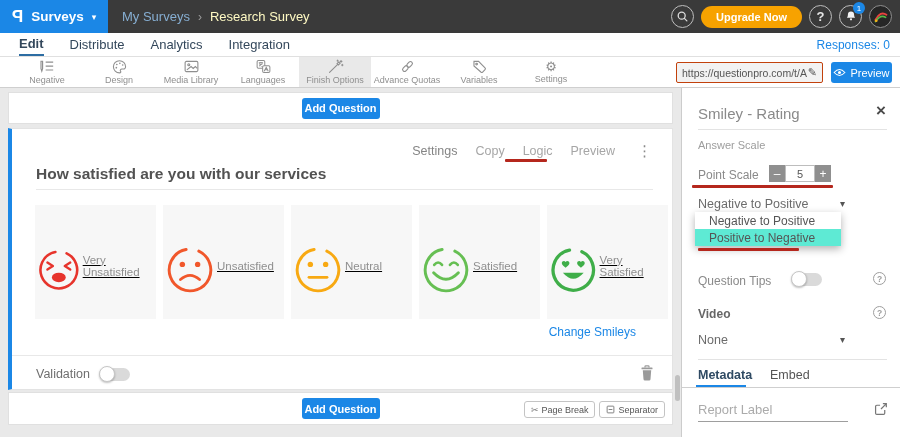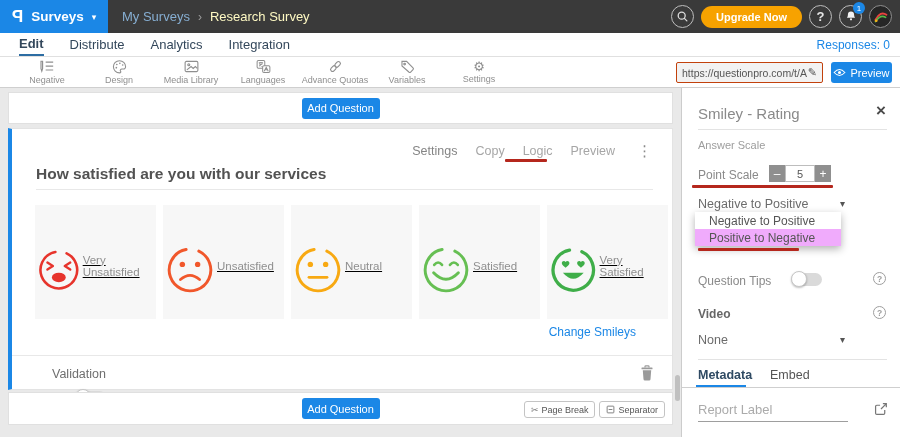--- a/index.html
+++ b/index.html
@@ -41,61 +41,61 @@
   .url-box { position:absolute; left:676px; top:5px; width:147px; height:21px; background:#f2f2f2; border:1px solid #c2410c; border-radius:2px; display:flex; align-items:center; padding:0 5px; cursor:text; }
   .url-text { font-size:10.5px; color:#555; white-space:nowrap; overflow:hidden; flex:1; }
   .url-pencil { font-size:11px; color:#555; }
   .preview-btn { position:absolute; left:831px; top:5px; width:61px; height:21px; background:#1b87e6; border-radius:3px; color:#fff; font-size:11px; display:flex; align-items:center; justify-content:center; gap:4px; cursor:pointer; }
 
   
   .main { position:absolute; top:88px; left:0; width:681px; height:349px; background:#e9e9e9; }
   .band { position:absolute; left:8px; width:665px; background:#fff; border:1px solid #e0e0e0; display:flex; align-items:center; justify-content:center; }
   .band-top { top:4px; height:32px; }
   .band-bottom { top:304px; height:33px; }
-  .add-q-btn { width:78px; height:21px; background:#1b87e6; border-radius:3px; color:#fff; font-size:11px; font-weight:normal; display:flex; align-items:center; justify-content:center; cursor:pointer; }
+  .add-q-btn { width:78px; height:21px; background:#1b87e6; border-radius:3px; color:#fff; font-size:11px; font-weight:bold; display:flex; align-items:center; justify-content:center; cursor:pointer; }
   .chips { position:absolute; right:7px; top:8px; display:flex; gap:4px; }
   .chip { height:17px; border:1px solid #c4c4c4; border-radius:3px; background:#fff; color:#555; font-size:9px; display:flex; align-items:center; gap:3px; padding:0 6px; cursor:pointer; }
   .chip .s-icon { font-size:9px; color:#777; }
 
   .qcard { position:absolute; left:8px; top:40px; width:665px; height:262px; background:#fff; border:1px solid #e3e3e3; border-left:4px solid #1b87e6; }
   .qtabs { position:absolute; top:13px; right:20px; display:flex; gap:18px; align-items:center; }
   .qtab { font-size:12.5px; color:#a6a6a6; cursor:pointer; }
   .qtab.active { color:#858585; }
   .q-ellipsis { font-size:15px; color:#8a8a8a; cursor:pointer; margin-left:4px; }
   .redline { position:absolute; background:#b5271d; border-radius:1px; }
   .q-title { position:absolute; left:24px; top:36px; font-size:15.5px; font-weight:bold; color:#525252; cursor:text; }
   .q-div { position:absolute; left:24px; top:60px; width:617px; height:1px; background:#e8e8e8; }
   .tiles { position:absolute; left:23px; top:76px; display:flex; gap:7px; }
   .tile { width:121px; height:114px; background:#f7f7f7; display:flex; flex-direction:row; align-items:center; cursor:pointer;text-decoration:underline; }
   .tile svg { margin-top:15px; }
   .tile-label { font-size:11.5px; color:#8f8f8f; margin-top:7px; }
   .change-link { position:absolute; right:36px; top:196px; font-size:12px; color:#1b87e6; cursor:pointer; }
   .q-div2 { position:absolute; left:0; top:226px; width:100%; height:1px; background:#e8e8e8; }
-  .validation-row { position:absolute; left:40px; top:238px; display:flex; align-items:flex-end; gap:10px;flex-direction:column; }
+  .validation-row { position:absolute; left:24px; top:238px; display:flex; align-items:flex-end; gap:10px; }
   .v-label { font-size:12.5px; color:#6f6f6f; }
   .toggle { width:30px; height:13px; background:#dadada; border-radius:7px; position:relative; cursor:pointer; }
   .toggle .knob { position:absolute; left:-1px; top:-2px; width:16px; height:16px; background:#fff; border:1px solid #c6c6c6; border-radius:50%; box-shadow:0 1px 2px rgba(0,0,0,.25); }
   .trash { position:absolute; right:18px; top:236px; cursor:pointer; }
   .scrollbar { position:absolute; right:1px; top:287px; width:5px; height:26px; background:#c0c0c0; border-radius:3px; cursor:grab; }
 
   
   .panel { position:absolute; left:681px; top:88px; width:219px; height:349px; background:#fff; border-left:1px solid #ccc; }
   .p-title { position:absolute; left:16px; top:17px; font-size:15px; color:#8a8a8a; }
   .p-close { position:absolute; right:14px; top:14px; font-size:17px; font-weight:bold; color:#4a4a4a; cursor:pointer; line-height:17px; }
   .p-div { position:absolute; left:16px; right:13px; height:1px; background:#e3e3e3; }
   .p-answer-scale { position:absolute; left:16px; top:51px; font-size:11px; color:#9d9d9d;text-align:center; }
   .p-pointscale { position:absolute; left:16px; top:80px; font-size:12px; color:#8a8a8a; }
   .stepper { position:absolute; left:87px; top:77px; display:flex; height:17px; }
   .step-btn { width:16px; background:#8f8f8f; color:#fff; font-size:12px; display:flex; align-items:center; justify-content:center; cursor:pointer; }
   .step-val { width:30px; background:#fff; border:1px solid #bdbdbd; color:#555; font-size:11px; display:flex; align-items:center; justify-content:center; cursor:text; }
   .p-select { position:absolute; left:16px; font-size:12.5px; color:#6b6b6b; cursor:pointer; }
   .p-caret { position:absolute; left:158px; font-size:10px; color:#555; cursor:pointer; }
   .menu { position:absolute; left:13px; top:124px; width:146px; background:#fff; box-shadow:0 3px 8px rgba(0,0,0,.3); z-index:5; }
   .menu-opt { height:17px; font-size:12px; color:#555; display:flex; align-items:center; padding-left:14px; cursor:pointer; }
-  .menu-opt.hl { background:#f0abfc; }
+  .menu-opt.hl { background:#5eead4; }
   .p-row-label { position:absolute; left:16px; font-size:12px; color:#8a8a8a; }
   .help-circ { position:absolute; right:14px; width:13px; height:13px; border-radius:50%; border:1.2px solid #9e9e9e; color:#9e9e9e; font-size:8.5px; font-weight:bold; display:flex; align-items:center; justify-content:center; cursor:pointer; }
   .p-toggle { position:absolute; left:110px; }
   .p-tab { position:absolute; font-size:12.5px; cursor:pointer; }
   .p-tab.active { color:#2f4a63; font-weight:bold; }
   .p-tab.idle { color:#555; }
   .tab-underline { position:absolute; left:14px; top:297px; width:50px; height:2px; background:#1b87e6; }
   .tabbar-line { position:absolute; left:0; top:299px; width:100%; height:1px; background:#cfcfcf; }
   .report { position:absolute; left:16px; top:314px; width:150px; border-bottom:1px solid #9e9e9e; padding-bottom:4px; font-size:13px; color:#ababab; cursor:text; }
   .report-icon { position:absolute; right:12px; top:314px; cursor:pointer; }
@@ -185,20 +185,28 @@
       </div>
       <div class="tool-item">
         <svg width="17" height="15" viewBox="0 0 20 17" fill="none" stroke="#8f8f8f" stroke-width="1.2">
           <rect x="2.5" y="1.5" width="9" height="9" rx="1.5"></rect>
           <path d="M4.5 4.2 h5 M7 3.2 v1 M5 8.2 c1 -1.4 2.4 -2.6 3.8 -3 M5.3 5 c.6 1.8 2 3.1 3.7 3.4"></path>
           <rect x="9" y="7.5" width="8.5" height="8" rx="1.5" fill="#fff"></rect>
           <path d="M10.8 14 L13.2 9.5 L15.6 14 M11.6 12.4 h3.2"></path>
         </svg>
         <span class="tool-label">Languages</span>
       </div>
+      <div class="tool-item active">
+        <svg width="17" height="15" viewBox="0 0 20 17" fill="none" stroke="#8f8f8f" stroke-width="1.3" stroke-linecap="round">
+          <path d="M3 15.5 L12.6 5.9"></path>
+          <path d="M11.8 5.1 l2 -2 l1.6 1.6 l-2 2 Z"></path>
+          <path d="M16.5 1.5 v2 M15.5 2.5 h2 M18 6 v1.6 M17.2 6.8 h1.6 M12.5 1 v1.4 M11.8 1.7 h1.4"></path>
+        </svg>
+        <span class="tool-label">Finish Options</span>
+      </div>
       <div class="tool-item">
         <svg width="17" height="15" viewBox="0 0 20 17" fill="none" stroke="#8f8f8f" stroke-width="1.3">
           <g transform="rotate(-45 10 8.5)">
             <rect x="2.8" y="6.2" width="7.4" height="4.6" rx="2.3"></rect>
             <rect x="9.8" y="6.2" width="7.4" height="4.6" rx="2.3"></rect>
           </g>
         </svg>
         <span class="tool-label">Advance Quotas</span>
       </div>
       <div class="tool-item">

